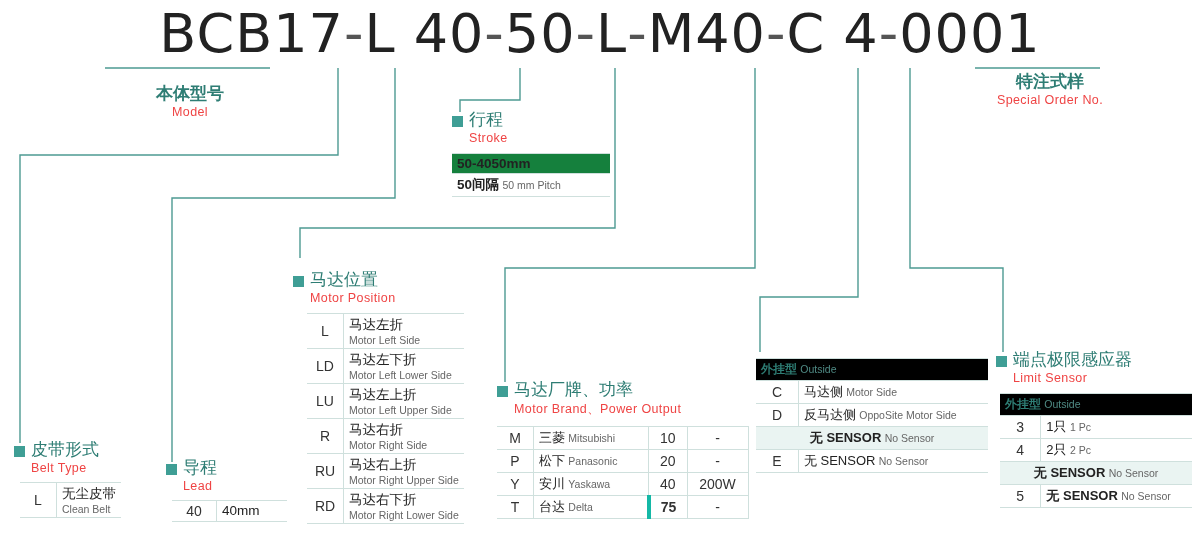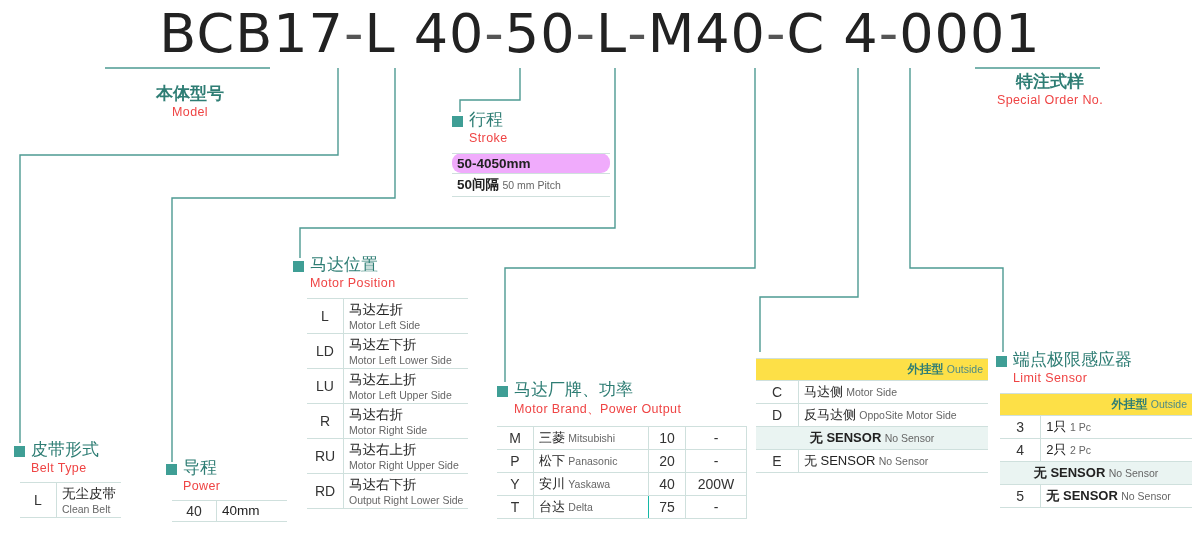--- a/index.html
+++ b/index.html
@@ -44,21 +44,21 @@
   }
   td.key{
     text-align:center;font-size:14px;color:#333;
     border-right:1px solid #cfe0dd;
     min-width:26px;
   }
   .cn{font-size:13.5px;color:#222;}
   .en{font-size:10.5px;color:#666;}
   .cn2{font-size:13px;color:#222;}
   .hdr td{
-    background:#fde047;color:#2e7d74;font-weight:bold;text-align:right;
+    background:#000000;color:#2e7d74;font-weight:bold;text-align:left;
     border-top:1px solid #cfe0dd;border-bottom:1px solid #cfe0dd;
   }
   .hdr .en{font-weight:normal;color:#4f8a84;}
   .nos td{background:#eaf4f2;text-align:center;}
 </style>
 </head>
 <body>
 
 <div id="code">
   <span>BCB17</span><span class="dash">-</span><span>L 40</span><span class="dash">-</span><span>50</span><span class="dash">-</span><span>L</span><span class="dash">-</span><span>M40</span><span class="dash">-</span><span>C 4</span><span class="dash">-</span><span>0001</span>
@@ -101,35 +101,35 @@
   <div class="ghead">
     <div class="sq"></div>
     <div>
       <div class="gt-cn">行程</div>
       <div class="gt-en">Stroke</div>
     </div>
   </div>
   <table class="tb" style="margin-top:8px;">
     <tbody>
         <tr>
-      <td style="background:#f0abfc;width:148px;border-radius:9px;">
+      <td style="background:#15803d;width:148px;">
         <span class="cn" style="font-weight:bold;">50-4050mm</span>
       </td>
     </tr>
     <tr>
       <td style="width:148px;margin-left:35px;">
         <span class="cn" style="font-weight:bold;">50间隔</span>
         <span class="en">50 mm Pitch</span>
       </td>
     </tr>
   </tbody>
     </table>
 </div>
 
-<div class="grp" style="left:293px;top:255px;">
+<div class="grp" style="left:293px;top:270px;">
   <div class="ghead">
     <div class="sq"></div>
     <div>
       <div class="gt-cn">马达位置</div>
       <div class="gt-en">Motor Position</div>
     </div>
   </div>
   <table class="tb" style="margin-top:8px;margin-left:14px;">
     <tbody>
         <tr>
@@ -164,21 +164,21 @@
       <td class="key">RU</td>
       <td>
             <div class="cn">马达右上折</div>
           <div class="en">Motor Right Upper Side</div>
           </td>
     </tr>
     <tr>
       <td class="key">RD</td>
       <td>
             <div class="cn">马达右下折</div>
-          <div class="en">Output Right Lower Side</div>
+          <div class="en">Motor Right Lower Side</div>
           </td>
     </tr>
   </tbody>
     </table>
 </div>
 
 <div class="grp" style="left:14px;top:440px;">
   <div class="ghead">
     <div class="sq"></div>
     <div>
@@ -197,21 +197,21 @@
     </tr>
   </tbody>
     </table>
 </div>
 
 <div class="grp" style="left:166px;top:458px;">
   <div class="ghead">
     <div class="sq"></div>
     <div>
       <div class="gt-cn">导程</div>
-      <div class="gt-en">Power</div>
+      <div class="gt-en">Lead</div>
     </div>
   </div>
   <table class="tb" style="margin-top:7px;margin-left:6px;">
     <tbody>
         <tr>
       <td class="key" style="min-width:34px;">40</td>
       <td style="min-width:60px;"><span class="cn">40mm</span></td>
     </tr>
   </tbody>
     </table>
@@ -253,21 +253,21 @@
       </td>
       <td class="key" style="border-left:1px solid #cfe0dd;">40</td>
       <td class="key" style="border-left:1px solid #cfe0dd;">200W</td>
     </tr>
     <tr>
       <td class="key">T</td>
       <td>
         <span class="cn2">台达</span>
         <span class="en">Delta</span>
       </td>
-      <td class="key" style="border-left:1px solid #14b8a6;">75</td>
+      <td class="key" style="border-left:4px solid #14b8a6;font-weight:bold;">75</td>
       <td class="key" style="border-left:1px solid #cfe0dd;">-</td>
     </tr>
   </tbody>
     </table>
 </div>
 
 <div class="grp" style="left:752px;top:350px;">
   <table class="tb" style="margin-top:8px;margin-left:4px;width:232px;">
     <tbody>
         <tr class="hdr">

